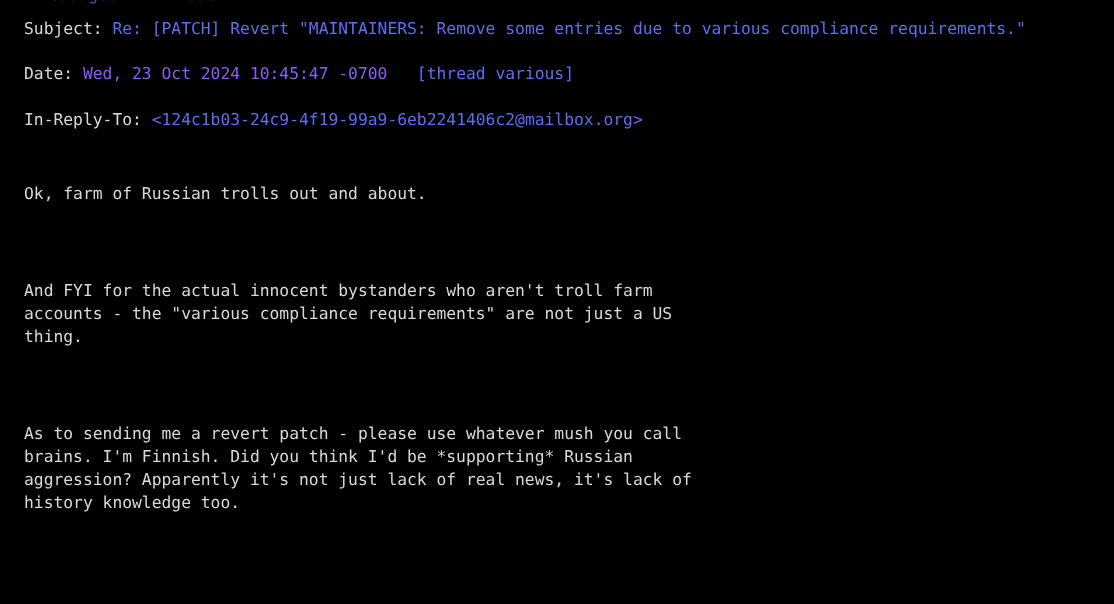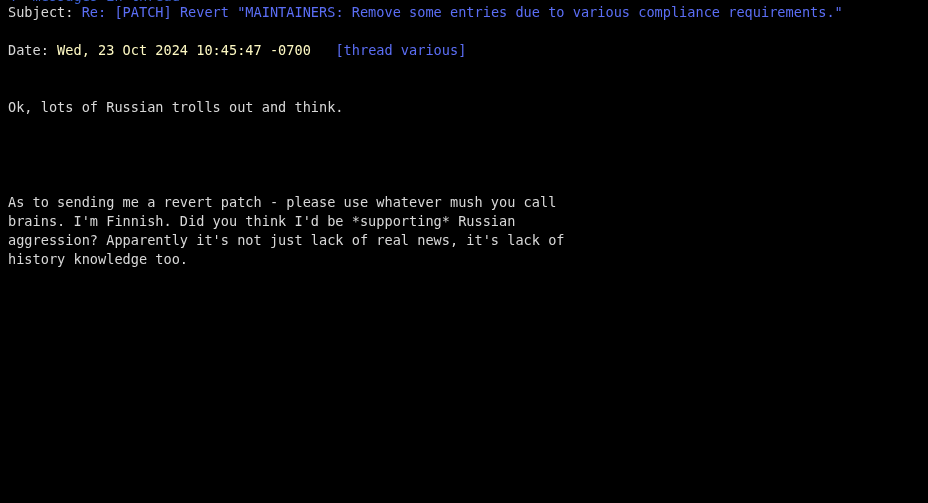--- a/index.html
+++ b/index.html
@@ -37,59 +37,62 @@
   #clip-top .lnk { color: #3b5fd0; }
 
   #content {
     position: absolute;
     left: 8px;
     top: 3px;
     width: 912px;
   }
 
   pre {
-    margin: 0;
+    margin: 12px;
     padding: 0;
     font-family: inherit;
     font-size: inherit;
     line-height: 19px;
     white-space: pre;
     color: #d8d8d8;
   }
 
   .hdr { display: block; }
   .hdr-key { color: #d8d8d8; }
-  .hdr-val { color: #fef9c3; }
+  .hdr-val { color: #8b5cf6; }
 
   a, .link {
     color: #5b6ef5;
     text-decoration: none;
   }
 
   .body-block { display: block; }
   .blank { display: block; height: 19px; }
 </style>
 </head>
 <body>
 
 <div id="viewport">
 
   <div id="clip-top"><span class="lnk">4+ messages in thread</span></div>
 
   <div id="content">
 
     <pre><span class="hdr"><span class="hdr-key">Subject:</span> <a href="#" class="link">Re: [PATCH] Revert "MAINTAINERS: Remove some entries due to various compliance requirements."</a></span>
 <span class="hdr"><span class="hdr-key">Date:</span> <span class="hdr-val">Wed, 23 Oct 2024 10:45:47 -0700</span>   <a href="#" class="link">[thread various]</a></span>
-</pre>
+<span class="hdr"><span class="hdr-key">In-Reply-To:</span> <span class="hdr-val">&lt;</span><a href="#" class="link">124c1b03-24c9-4f19-99a9-6eb2241406c2@mailbox.org</a><span class="hdr-val">&gt;</span></span></pre>
 
     <div class="blank"></div>
 
-    <pre class="body-block">Ok, lots of Russian trolls out and think.</pre>
+    <pre class="body-block">Ok, farm of Russian trolls out and about.</pre>
     <div class="blank"></div>
     <div class="blank"></div>
+    <pre class="body-block">And FYI for the actual innocent bystanders who aren't troll farm
+accounts - the "various compliance requirements" are not just a US
+thing.</pre>
     <div class="blank"></div>
     <div class="blank"></div>
     <pre class="body-block">As to sending me a revert patch - please use whatever mush you call
 brains. I'm Finnish. Did you think I'd be *supporting* Russian
 aggression? Apparently it's not just lack of real news, it's lack of
 history knowledge too.</pre>
 
   </div>
 </div>
 

